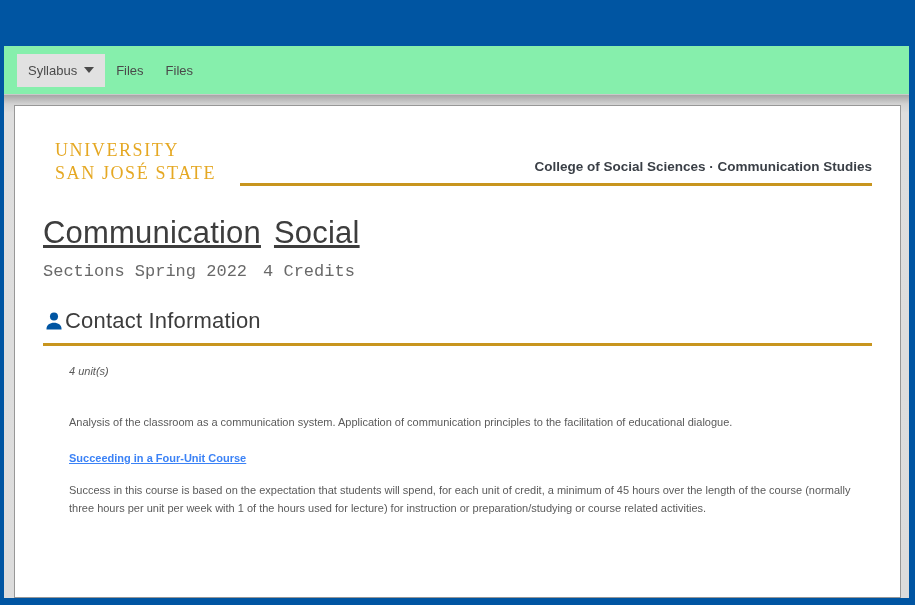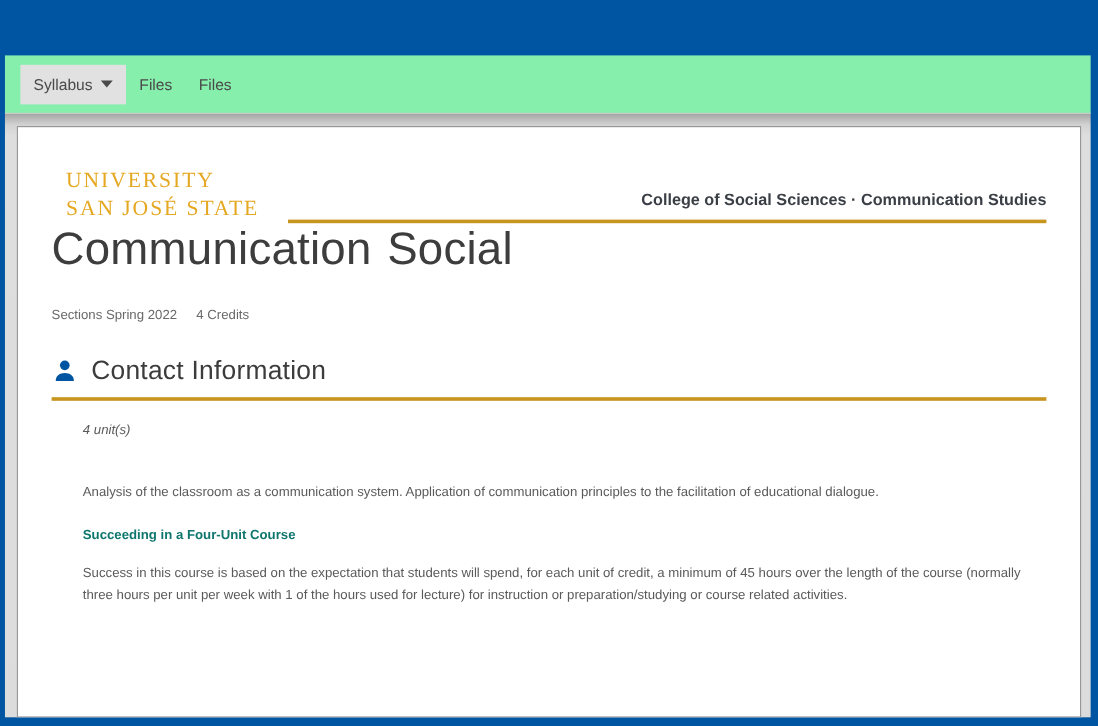--- a/index.html
+++ b/index.html
@@ -85,60 +85,61 @@
     border-bottom: 3px solid #C8951E;
     text-align: right;
     padding-bottom: 9px;
     font-size: 13.5px;
     font-weight: bold;
     color: #3a3f46;
     margin-top: 28px;
   }
   
   .course-title {
-    margin-top: 1px;
-    font-size: 38px;
+    margin-top: 29px;
+    font-size: 31px;
     font-weight: 400;
     color: #3d3d3d;
     letter-spacing: 0.2px;
     display: flex;
     gap: 13px;
+    text-decoration: underline;
   }
   .meta {
-    margin-top: 27px;
-    font-size: 11px;
+    margin-top: 11px;
+    font-size: 17px;
     color: #696969;
     display: flex;
     gap: 16px;
+    font-family: Liberation Mono, monospace;
   }
   
   .section-head {
     margin-top: 27px;
     border-bottom: 3px solid #C8951E;
     padding-bottom: 9px;
     display: flex;
     align-items: center;
-    gap: 11px;
   }
   .section-head .icon { width: 22px; height: 22px; flex: 0 0 22px; display: flex; }
   .section-head .icon svg { width: 100%; height: 100%; }
   .section-title {
     font-size: 22px;
     color: #3c3c3c;
     font-weight: 400;
     letter-spacing: 0.2px;
   }
   .section-body {
     padding-left: 26px;
     font-size: 11px;
     color: #5a5a5a;
   }
   .units { margin-top: 19px; font-style: italic; }
   .desc { margin-top: 37px; max-width: 810px; line-height: 1.55; }
-  .subhead { margin-top: 21px; font-weight: bold; color: #0f766e; }
+  .subhead { margin-top: 21px; font-weight: bold; color: #3b82f6; text-decoration: underline; }
   .para { margin-top: 17px; max-width: 808px; line-height: 1.68; }
 </style>
 </head>
 <body>
 
 <div class="app">
 
   <div class="tabbar">
     <div class="tab active">
       <span>Syllabus</span>

